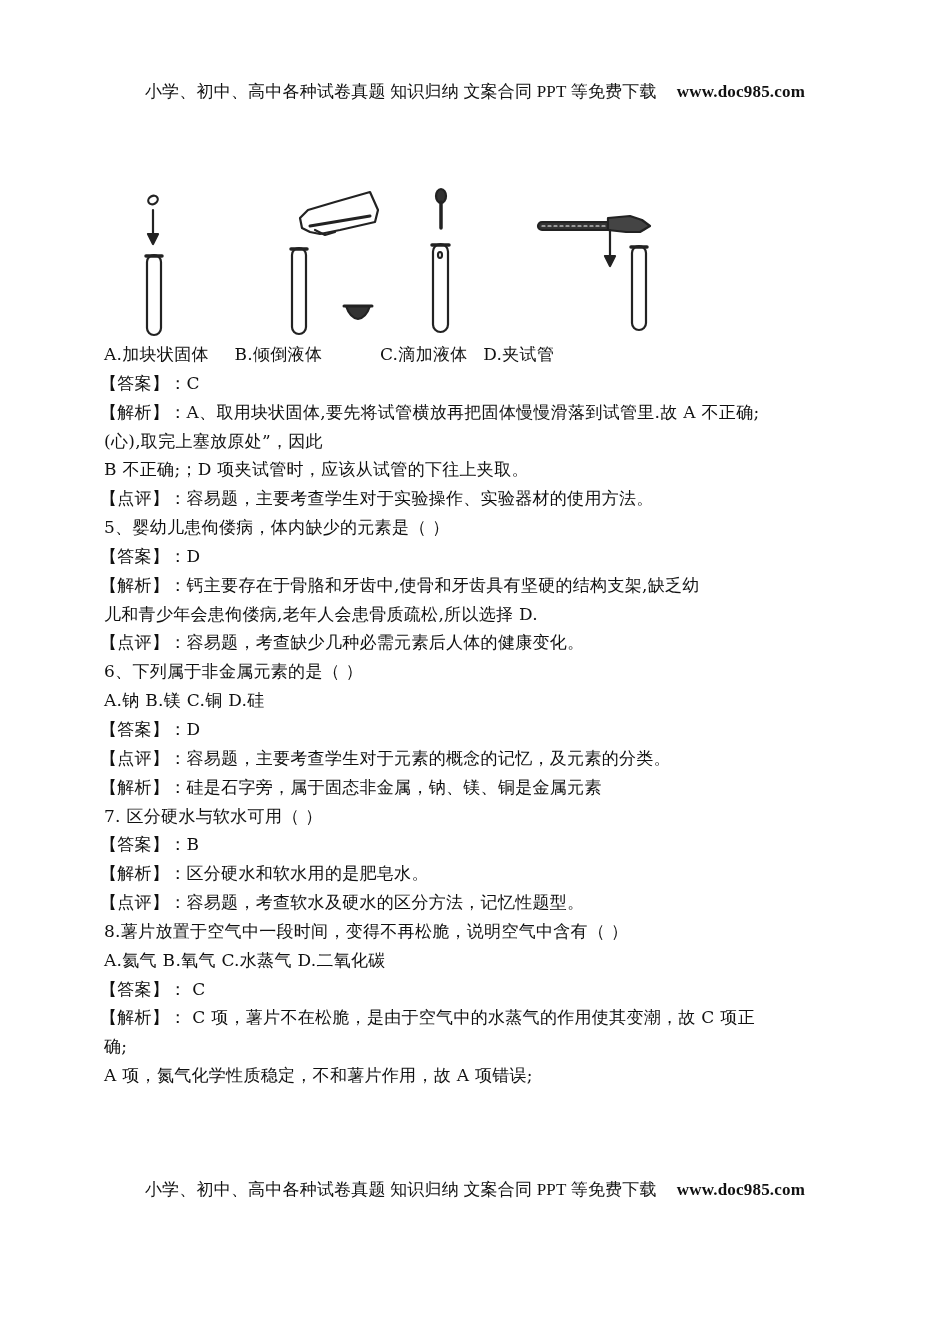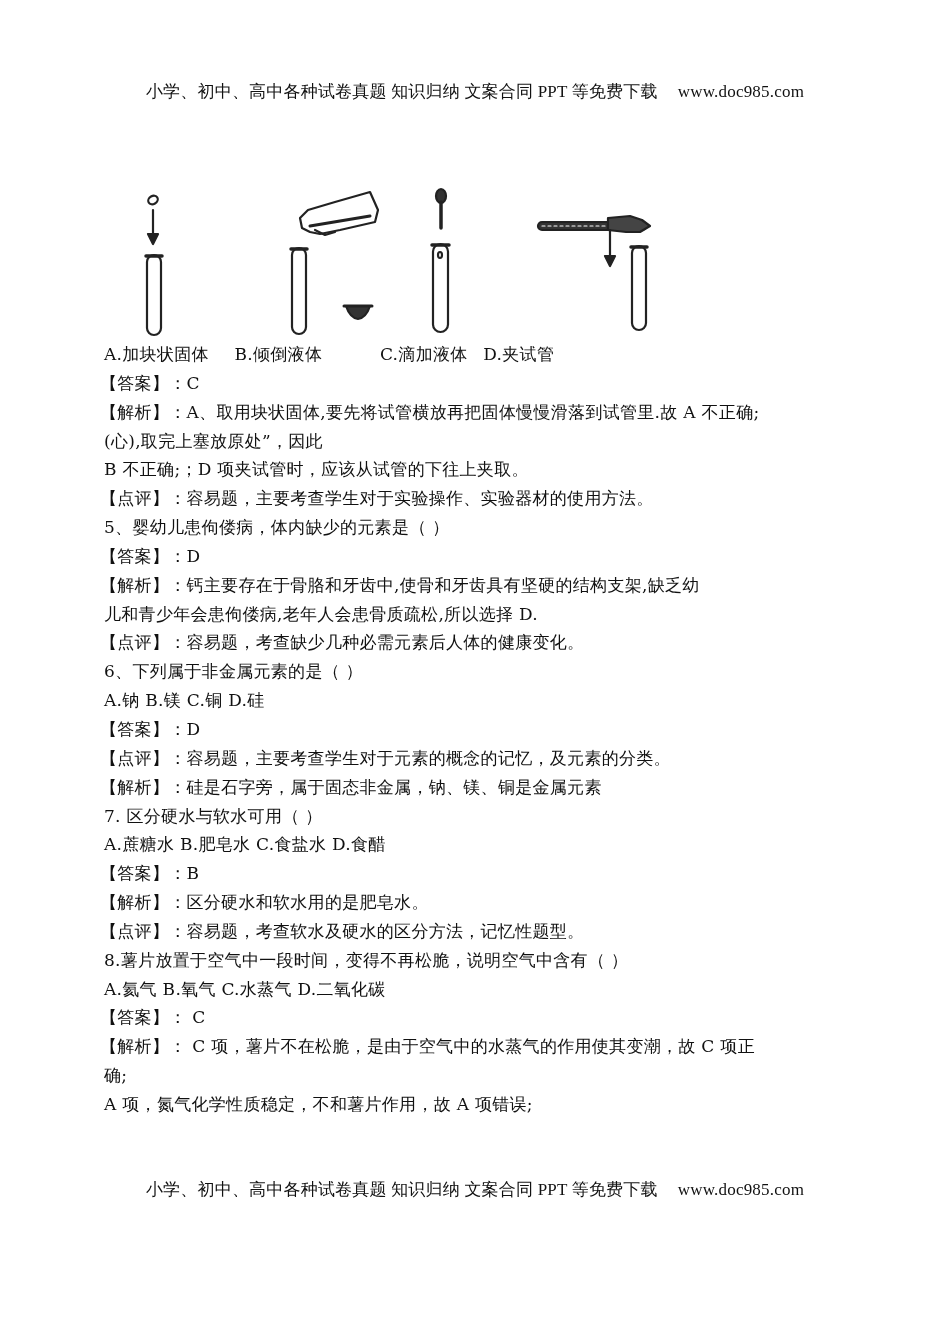--- a/index.html
+++ b/index.html
@@ -1,20 +1,20 @@
 <!DOCTYPE html>
 <html><head>
 <meta charset="utf-8">
 <style>
   html, body { margin: 0; padding: 0; background: #ffffff; }
   body { width: 950px; height: 1342px; position: relative; overflow: hidden;
          font-family: "DejaVu Serif", "Liberation Serif", serif; color: #111; }
   .hdr { position: absolute; left: 0; width: 950px; text-align: center; font-size: 17px;
          font-family: "Liberation Serif", "DejaVu Serif", serif; letter-spacing: 0.2px; }
-  .hdr .url { margin-left: 20px; }
+  .hdr .url { margin-left: 20px; font-weight: bold; }
   #page-header { top: 80px; }
   #page-footer { top: 1178px; }
   .figure { position: absolute; left: 130px; top: 182px; width: 540px; height: 156px; }
   .body { position: absolute; left: 104px; top: 340px; width: 750px; }
   .line { font-size: 17px; line-height: 28.85px; height: 28.85px; white-space: nowrap; letter-spacing: 0.3px; }
   .gap { display: inline-block; width: 52px; }
   .gap-s { display: inline-block; width: 10px; }
   .tag { margin-left: -4px; }
 </style>
 </head>
@@ -87,21 +87,20 @@
   <div class="line">儿和青少年会患佝偻病,老年人会患骨质疏松,所以选择 D.</div>
   <div class="line tag"><span>【点评】：</span><span>容易题，考查缺少几种必需元素后人体的健康变化。</span></div>
 
   <div class="line">6、下列属于非金属元素的是（ ）</div>
   <div class="line">A.钠 B.镁 C.铜 D.硅</div>
   <div class="line tag"><span>【答案】：</span><span>D</span></div>
   <div class="line tag"><span>【点评】：</span><span>容易题，主要考查学生对于元素的概念的记忆，及元素的分类。</span></div>
   <div class="line tag"><span>【解析】：</span><span>硅是石字旁，属于固态非金属，钠、镁、铜是金属元素</span></div>
 
   <div class="line">7. 区分硬水与软水可用（ ）</div>
-  <div class="line">A.蔗糖水 B.肥皂水 C.食盐水 D.食醋</div>
   <div class="line tag"><span>【答案】：</span><span>B</span></div>
   <div class="line tag"><span>【解析】：</span><span>区分硬水和软水用的是肥皂水。</span></div>
   <div class="line tag"><span>【点评】：</span><span>容易题，考查软水及硬水的区分方法，记忆性题型。</span></div>
 
   <div class="line">8.薯片放置于空气中一段时间，变得不再松脆，说明空气中含有（ ）</div>
   <div class="line">A.氦气 B.氧气 C.水蒸气 D.二氧化碳</div>
   <div class="line tag"><span>【答案】：</span><span style="white-space:pre"> C</span></div>
   <div class="line tag"><span>【解析】：</span><span style="white-space:pre"> C 项，薯片不在松脆，是由于空气中的水蒸气的作用使其变潮，故 C 项正</span></div>
   <div class="line">确;</div>
   <div class="line">A 项，氮气化学性质稳定，不和薯片作用，故 A 项错误;</div>

